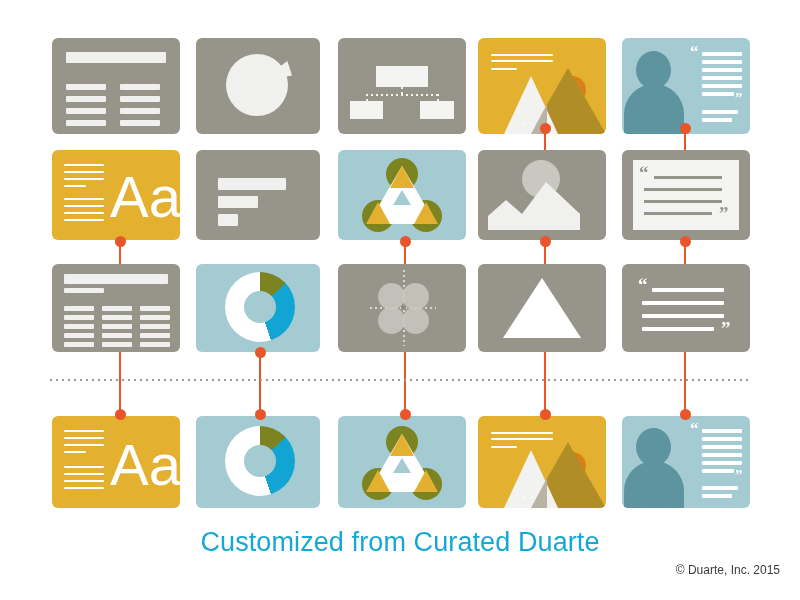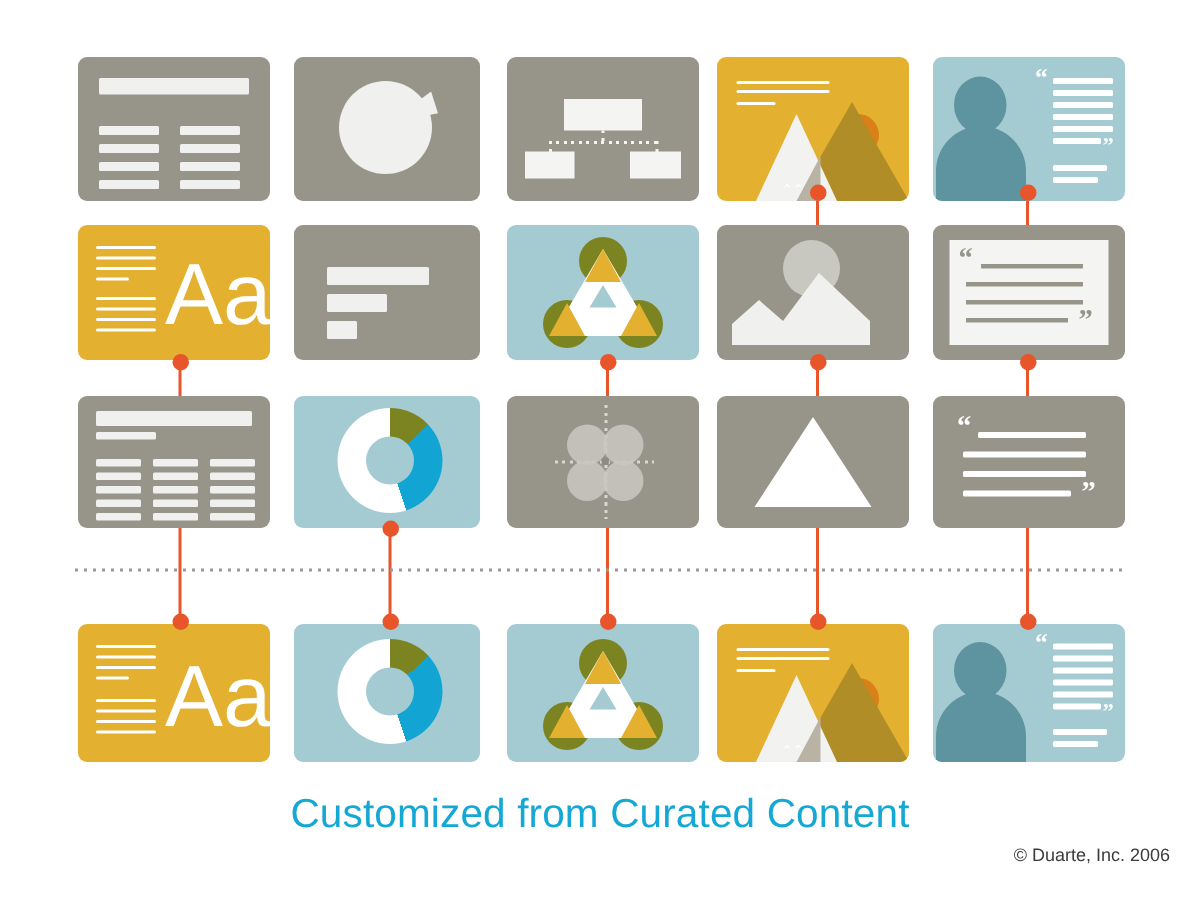--- a/index.html
+++ b/index.html
@@ -339,16 +339,16 @@
     <div class="bar white" style="left:80px;top:21px;width:40px;height:4px;"></div>
     <div class="bar white" style="left:80px;top:29px;width:40px;height:4px;"></div>
     <div class="bar white" style="left:80px;top:37px;width:40px;height:4px;"></div>
     <div class="bar white" style="left:80px;top:45px;width:40px;height:4px;"></div>
     <div class="bar white" style="left:80px;top:53px;width:32px;height:4px;"></div>
     <div class="qmark" style="left:113px;top:51px;font-size:15px;">”</div>
     <div class="bar white" style="left:80px;top:70px;width:36px;height:4px;"></div>
     <div class="bar white" style="left:80px;top:78px;width:30px;height:4px;"></div>
   </div>
 
-  <div id="title">Customized from Curated Content</div>
-  <div id="copyright">© Duarte, Inc. 2006</div>
+  <div id="title">Customized from Curated Duarte</div>
+  <div id="copyright">© Duarte, Inc. 2015</div>
 
 </div>
 
 </body></html>

